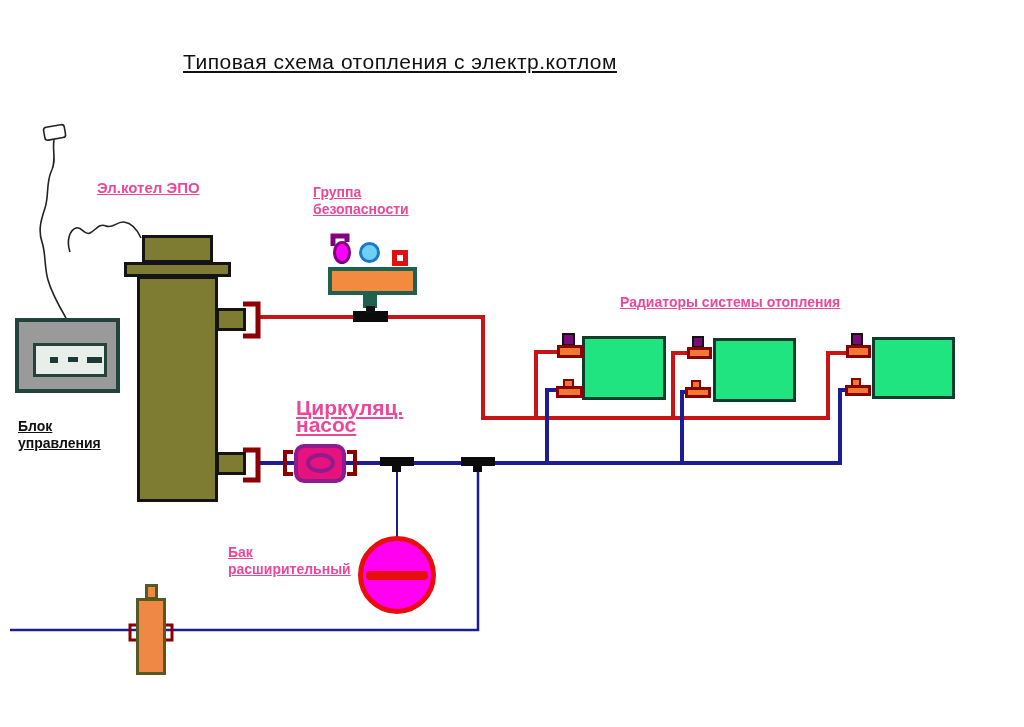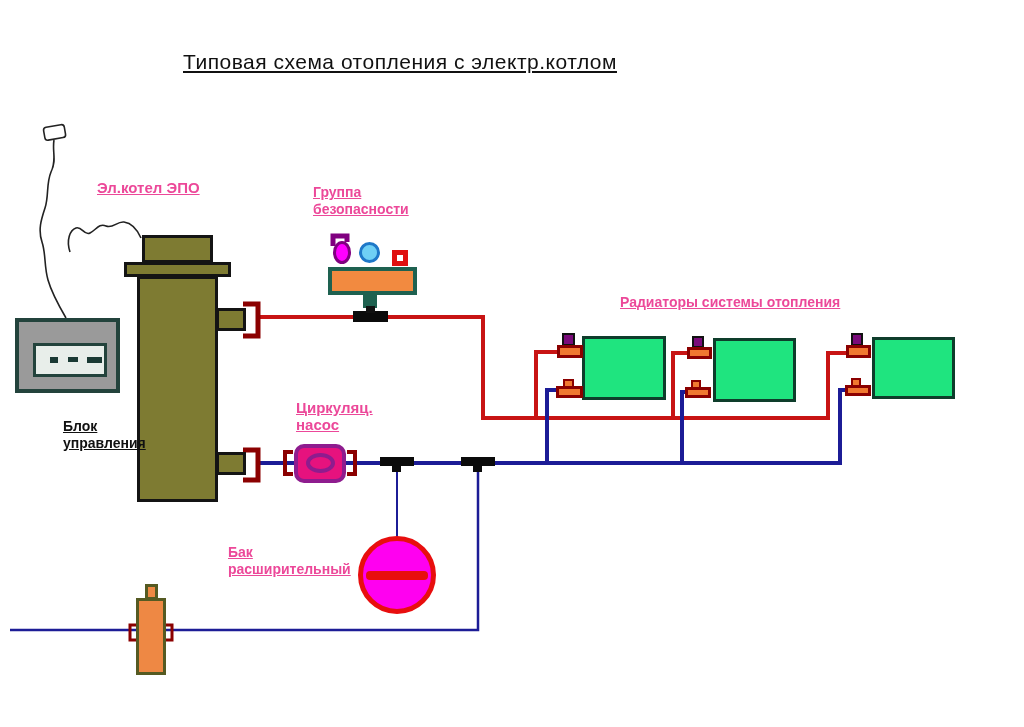--- a/index.html
+++ b/index.html
@@ -3,21 +3,21 @@
 <meta charset="utf-8">
 <style>
   html,body{margin:0;padding:0;background:#fff;}
   #canvas{position:relative;width:1024px;height:727px;background:#ffffff;overflow:hidden;
           font-family:"Liberation Sans","DejaVu Sans",sans-serif;}
   .abs{position:absolute;box-sizing:border-box;}
   #title{left:183px;top:50px;width:660px;font-size:21px;font-weight:normal;color:#111;
          text-decoration:underline;letter-spacing:.5px;z-index:5;}
   .lbl{position:absolute;font-weight:bold;font-size:14px;line-height:17px;color:#ec4899;
        text-decoration:underline;z-index:5;}
-  .lbl.black{color:#111;margin-left:45px;}
+  .lbl.black{color:#111;}
   svg.layer{position:absolute;left:0;top:0;z-index:1;}
   .comp{z-index:2;}
   
   .olive{background:#7e7b32;border:3px solid #141414;}
   
   #ctrl-outer{left:15px;top:318px;width:105px;height:75px;background:#9a9a9a;border:4px solid #23433c;}
   #ctrl-inner{left:33px;top:343px;width:74px;height:34px;background:#e8eeea;border:3px solid #23433c;}
   .dash{background:#1a3a34;}
   
   #manifold{left:328px;top:267px;width:89px;height:28px;background:#f28a40;border:4px solid #1e6150;}
@@ -125,16 +125,16 @@
   <div id="tank" class="abs comp"></div>
   <div id="tank-bar" class="abs comp"></div>
 
   <div class="abs comp mkv" style="left:145px;top:584px;width:13px;height:16px;"></div>
   <div class="abs comp mkv" style="left:136px;top:598px;width:30px;height:77px;"></div>
 
   <div class="lbl" style="left:97px;top:179px;font-size:15px;">Эл.котел ЭПО</div>
   <div class="lbl" style="left:313px;top:184px;width:115px;">Группа безопасности</div>
   <div class="lbl" style="left:620px;top:274px;margin-top:20px;">Радиаторы системы отопления</div>
   <div class="lbl black" style="left:18px;top:418px;width:88px;">Блок управления</div>
-  <div class="lbl" style="left:296px;top:399px;width:92px;font-size:15px;">Циркуляц. насос</div>
+  <div class="lbl" style="left:296px;top:399px;width:92px;font-size:21px;">Циркуляц. насос</div>
   <div class="lbl" style="left:228px;top:544px;width:130px;">Бак расширительный</div>
 
 </div>
 
 </body></html>

